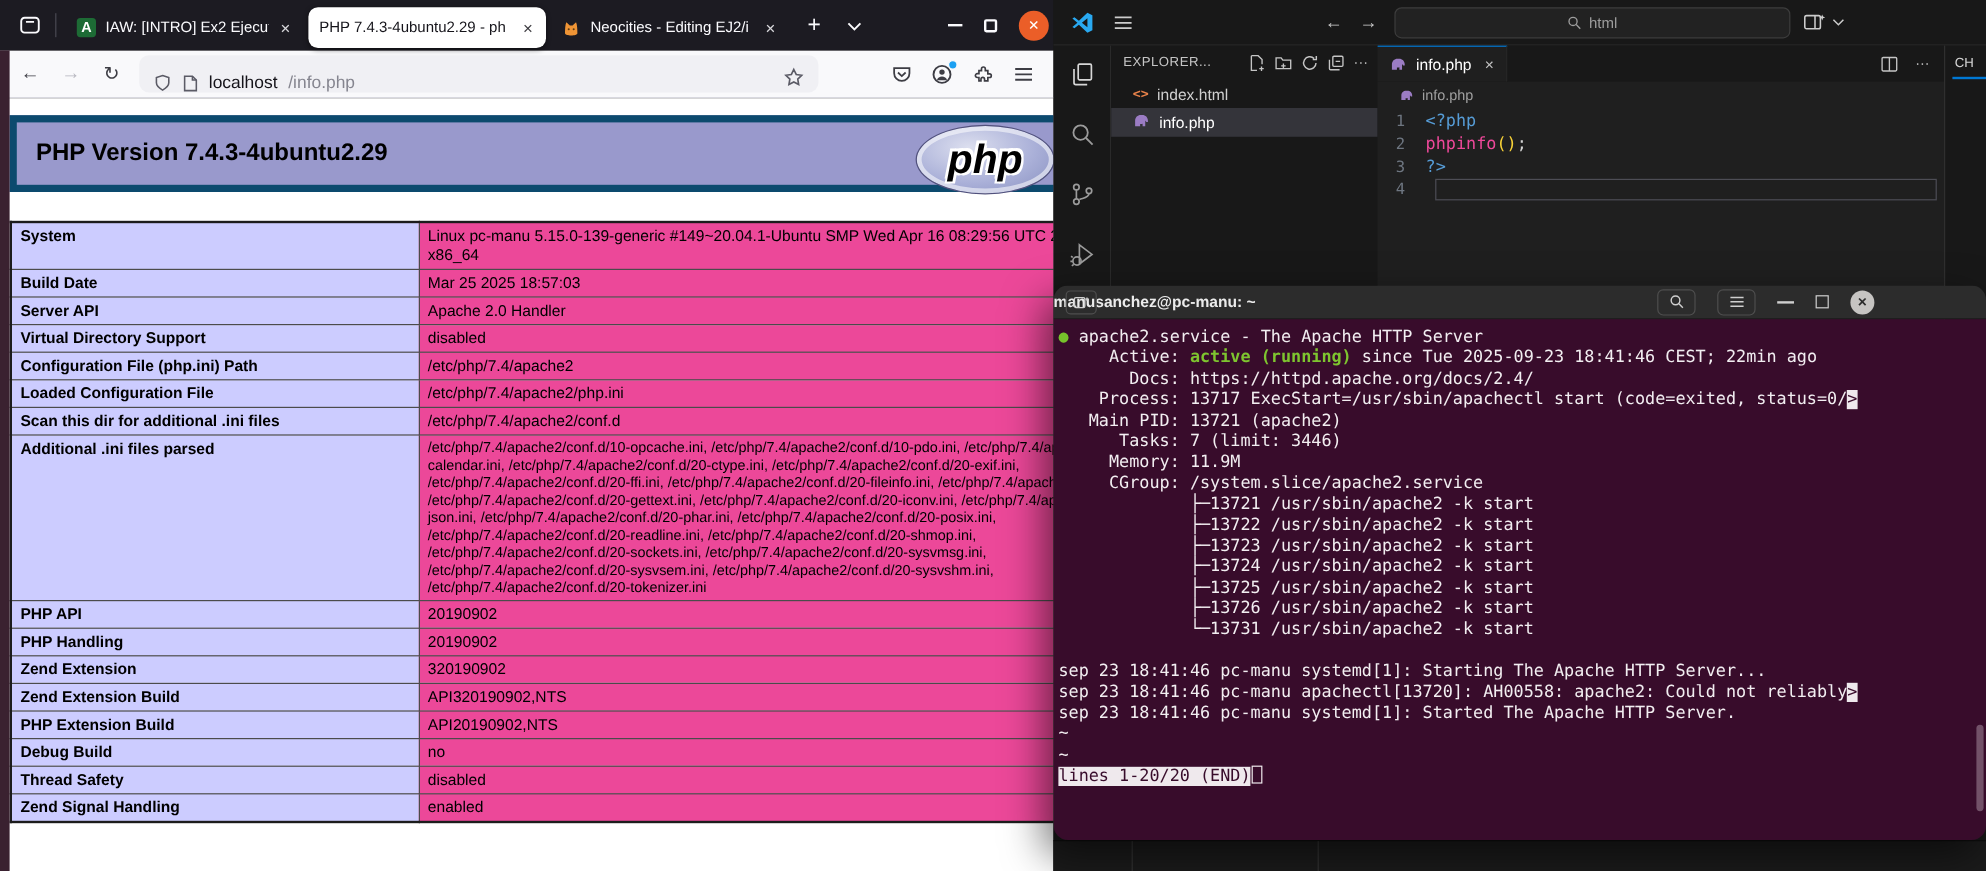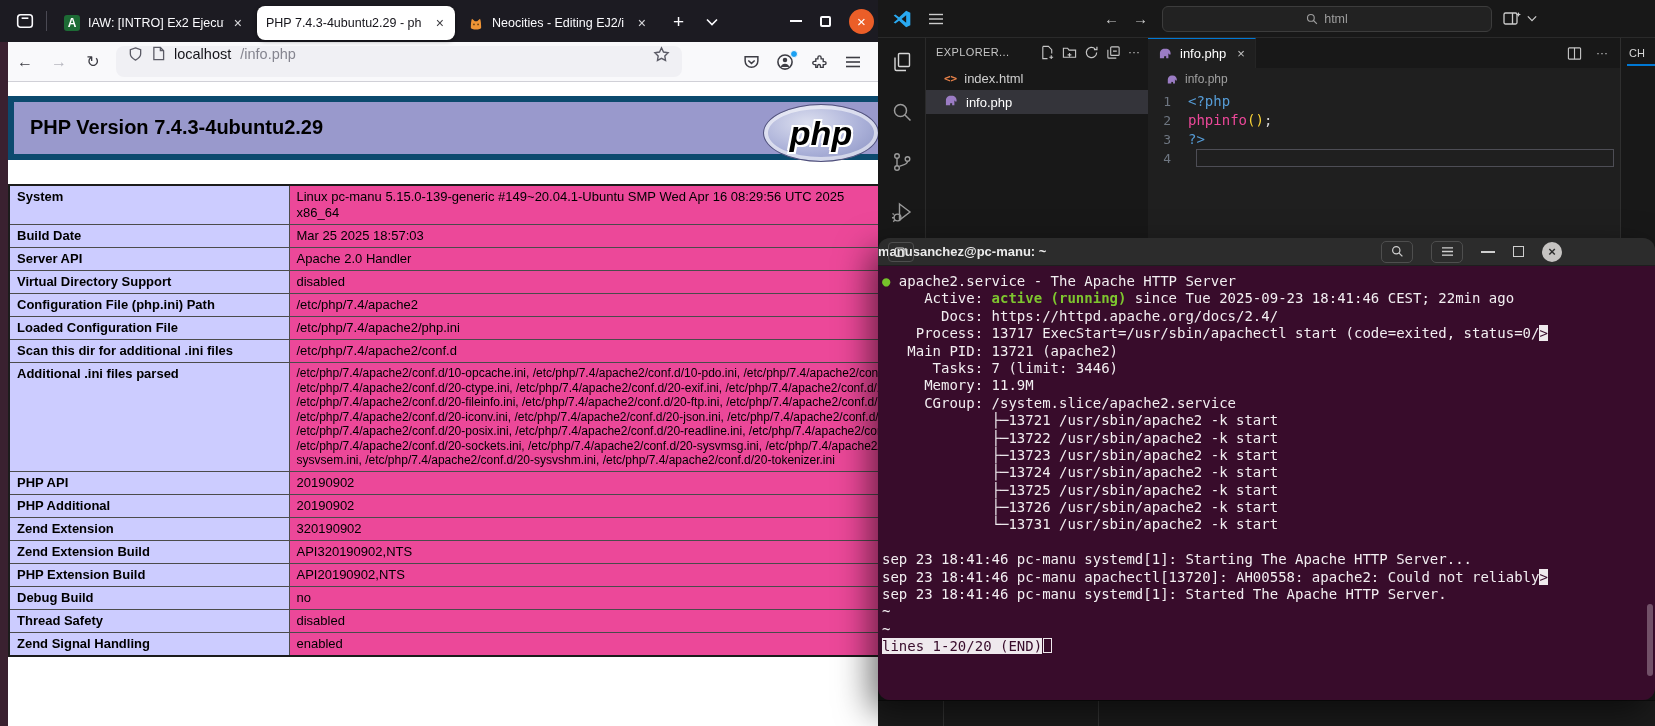--- a/index.html
+++ b/index.html
@@ -25,40 +25,40 @@
   .ff-tablist { background:none; border:none; color:#fbfbfe; margin-left:22px; }
   .ff-wincontrols { position:absolute; right:4px; top:0; height:42px; display:flex; align-items:center; gap:18px; }
   .wc-min .bar { display:block; width:12px; height:2px; background:#fbfbfe; }
   .wc-max .sq { display:block; width:11px; height:11px; border:2px solid #fbfbfe; border-radius:2px; }
   .wc-btn { background:none; border:none; display:flex; align-items:center; justify-content:center; }
   .wc-close { width:25px; height:25px; border-radius:50%; background:#eb5e28; color:#fff; font-size:15px; line-height:1; border:none; }
 
   .ff-toolbar { height:40px; background:#f9f9fb; border-bottom:1px solid #d0d0d7; display:flex; align-items:center; gap:4px; padding:0 10px; }
   .tb-btn { width:30px; height:30px; border:none; background:transparent; border-radius:4px; display:flex; align-items:center; justify-content:center; color:#3d3d44; font-size:16px; }
   .tb-btn.disabled { color:#b7b7bf; }
-  .urlbar { width:566px; height:31px; background:#f0f0f4; border-radius:8px; display:flex; align-items:flex-start; gap:9px; padding:0 12px; margin-left:4px; font-size:14.5px; }
+  .urlbar { width:566px; height:31px; background:#f0f0f4; border-radius:8px; display:flex; align-items:flex-end; gap:9px; padding:0 12px; margin-left:4px; font-size:14.5px; }
   .urlbar .host { color:#15141a; }
   .urlbar .path { color:#85858f; }
   .urlbar .star { margin-left:auto; }
   .tb-right { margin-left:auto; display:flex; align-items:center; gap:4px; }
   .acct-wrap { position:relative; }
   .acct-dot { position:absolute; top:3px; right:2px; width:8px; height:8px; border-radius:50%; background:#1ba0f2; border:1.5px solid #f9f9fb; }
 
   .ff-page { position:absolute; top:82px; left:0; width:878px; height:644px; background:#ffffff; overflow:hidden; }
   .php-header { position:relative; margin:14px 0 0 8px; width:984px; height:64px; background:#9999cc; border:6px solid #0c4a6e; }
   .php-header h1 { font-size:20px; font-weight:bold; color:#000; padding:14px 16px; }
   .php-logo { position:absolute; left:749px; top:2px; width:116px; height:58px; border-radius:50%;
     background:radial-gradient(ellipse at 38% 32%, #dcdfef 0%, #aab0d8 55%, #858dbe 100%);
     border:1px solid #51517c; box-shadow:inset 0 0 0 4px rgba(255,255,255,.55);
     display:flex; align-items:center; justify-content:center; }
   .php-logo span { font-style:italic; font-weight:bold; font-size:34px; color:#000;
     text-shadow:-2px -2px 0 #fff, 2px -2px 0 #fff, -2px 2px 0 #fff, 2px 2px 0 #fff; }
   .php-table { margin:24px 0 0 8px; width:984px; border-collapse:collapse; border:2px solid #1c1c1c; font-size:13px; }
   .php-table th, .php-table td { border:1px solid #4b4b4b; padding:3px 7px; vertical-align:top; line-height:16px; color:#000; }
-  .php-table th { width:280px; background:#ccccff; text-align:left; font-weight:bold; }
+  .php-table th { width:340px; background:#ccccff; text-align:left; font-weight:bold; }
   .php-table td { background:#ec4899; white-space:pre-wrap; word-break:break-word; }
   .php-table tr.small td { font-size:12px; line-height:14.5px; }
 
   
   .vscode { position:absolute; left:878px; top:0; width:777px; height:726px; background:#1f1f1f; z-index:2; }
   .vs-titlebar { height:38px; background:#181818; border-bottom:1px solid #2a2a2a; position:relative; display:flex; align-items:center; }
   .vs-logo { margin-left:14px; }
   .vs-menu { margin-left:16px; }
   .vs-nav { position:absolute; left:226px; display:flex; gap:14px; color:#cccccc; font-size:15px; }
   .vs-search { position:absolute; left:284px; top:6px; width:330px; height:26px; background:#222222; border:1px solid #3c3c3c; border-radius:6px; display:flex; align-items:center; justify-content:center; gap:6px; color:#9d9d9d; font-size:12.5px; }
@@ -257,21 +257,21 @@
             </tr>
             <tr class="small">
               <th class="lbl">Additional .ini files parsed</th>
               <td>/etc/php/7.4/apache2/conf.d/10-opcache.ini, /etc/php/7.4/apache2/conf.d/10-pdo.ini, /etc/php/7.4/apache2/conf.d/20-calendar.ini, /etc/php/7.4/apache2/conf.d/20-ctype.ini, /etc/php/7.4/apache2/conf.d/20-exif.ini, /etc/php/7.4/apache2/conf.d/20-ffi.ini, /etc/php/7.4/apache2/conf.d/20-fileinfo.ini, /etc/php/7.4/apache2/conf.d/20-ftp.ini, /etc/php/7.4/apache2/conf.d/20-gettext.ini, /etc/php/7.4/apache2/conf.d/20-iconv.ini, /etc/php/7.4/apache2/conf.d/20-json.ini, /etc/php/7.4/apache2/conf.d/20-phar.ini, /etc/php/7.4/apache2/conf.d/20-posix.ini, /etc/php/7.4/apache2/conf.d/20-readline.ini, /etc/php/7.4/apache2/conf.d/20-shmop.ini, /etc/php/7.4/apache2/conf.d/20-sockets.ini, /etc/php/7.4/apache2/conf.d/20-sysvmsg.ini, /etc/php/7.4/apache2/conf.d/20-sysvsem.ini, /etc/php/7.4/apache2/conf.d/20-sysvshm.ini, /etc/php/7.4/apache2/conf.d/20-tokenizer.ini</td>
             </tr>
             <tr>
               <th class="lbl">PHP API</th>
               <td>20190902</td>
             </tr>
             <tr>
-              <th class="lbl">PHP Additional</th>
+              <th class="lbl">PHP Handling</th>
               <td>20190902</td>
             </tr>
             <tr>
               <th class="lbl">Zend Extension</th>
               <td>320190902</td>
             </tr>
             <tr>
               <th class="lbl">Zend Extension Build</th>
               <td>API320190902,NTS</td>
             </tr>

